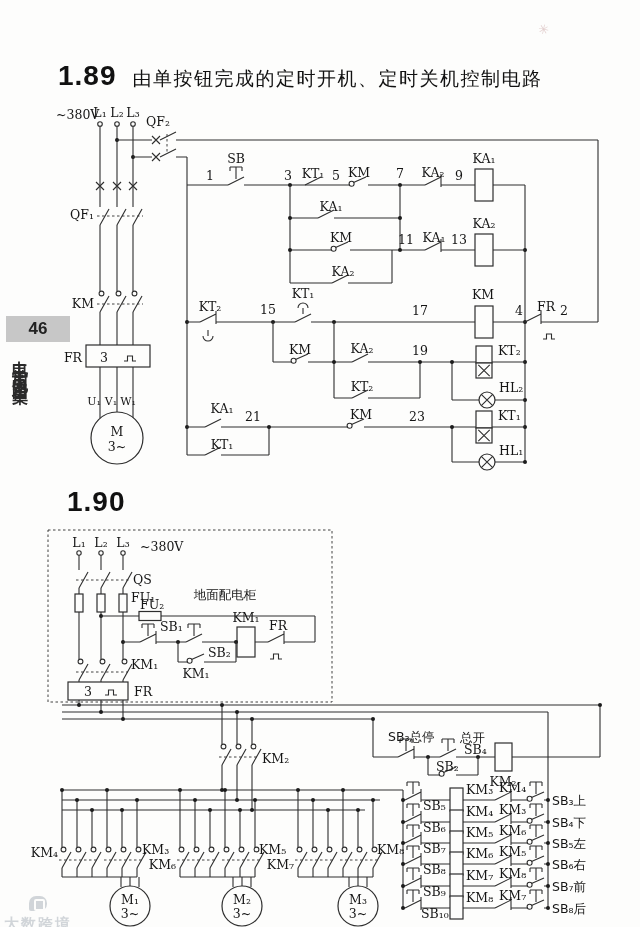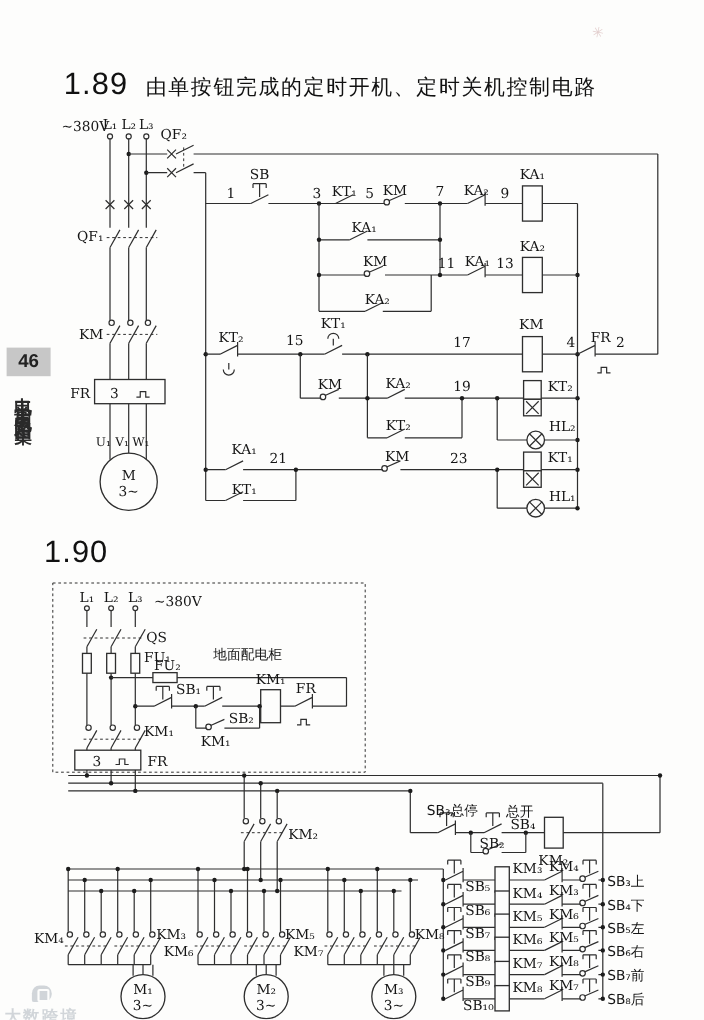--- a/index.html
+++ b/index.html
@@ -1,23 +1,23 @@
 <!DOCTYPE html>
 <html><head>
 <meta charset="utf-8">
 <style>
   html,body{margin:0;padding:0;}
   #page{position:relative;width:640px;height:927px;background:#fdfdfc;overflow:hidden;
         font-family:"Liberation Sans",sans-serif;color:#1c1c1c;}
   
   .hd{position:absolute;display:flex;align-items:baseline;gap:16px;}
-  .hd .no{font-size:28px;font-weight:normal;letter-spacing:1px;color:#111;}
+  .hd .no{font-size:28px;font-weight:bold;letter-spacing:1px;color:#111;}
   .hd .tt{font-size:19px;font-weight:normal;letter-spacing:1.5px;color:#111;}
   
-  #pgnum{position:absolute;left:6px;top:316px;width:40px;height:26px;background:#c7c7c7;
+  #pgnum{position:absolute;left:6px;top:316px;width:64px;height:26px;background:#c7c7c7;
          display:flex;align-items:center;justify-content:center;font-size:17px;font-weight:bold;color:#222;}
   #booktitle{position:absolute;left:9px;top:348px;writing-mode:vertical-rl;text-orientation:upright;
          font-size:16px;font-weight:bold;letter-spacing:4px;color:#2a2a2a;}
   
   #wm{position:absolute;left:4px;top:896px;display:flex;align-items:center;gap:4px;opacity:.55;flex-direction:column;}
   #wm .ic{width:18px;height:15px;background:#aeb6be;border-radius:7px 7px 7px 2px;position:relative;}
   #wm .ic:after{content:"";position:absolute;left:5px;top:3px;width:7px;height:8px;border:2px solid #fdfdfc;border-radius:2px;}
   #wm .tx{font-size:15px;font-weight:bold;letter-spacing:2px;color:#aeb6be;}
   
   #stray{position:absolute;left:538px;top:22px;font-size:13px;color:#c9a2a2;opacity:.5;transform:rotate(12deg);}
@@ -34,21 +34,21 @@
 </style>
 </head>
 <body>
 
 <div id="page">
 
   <div class="hd" style="left:58px;top:60px;">
     <span class="no">1.89</span>
     <span class="tt">由单按钮完成的定时开机、定时关机控制电路</span>
   </div>
-  <div class="hd" style="left:40px;top:486px;flex-direction:column;">
+  <div class="hd" style="left:67px;top:486px;flex-direction:column;">
     <span class="no">1.90</span>
   </div>
 
   <div id="pgnum">46</div>
   <div id="booktitle">电工常用电路图集</div>
 
   <div id="stray">✳</div>
 
   <div id="wm">
     <span class="ic"></span>

